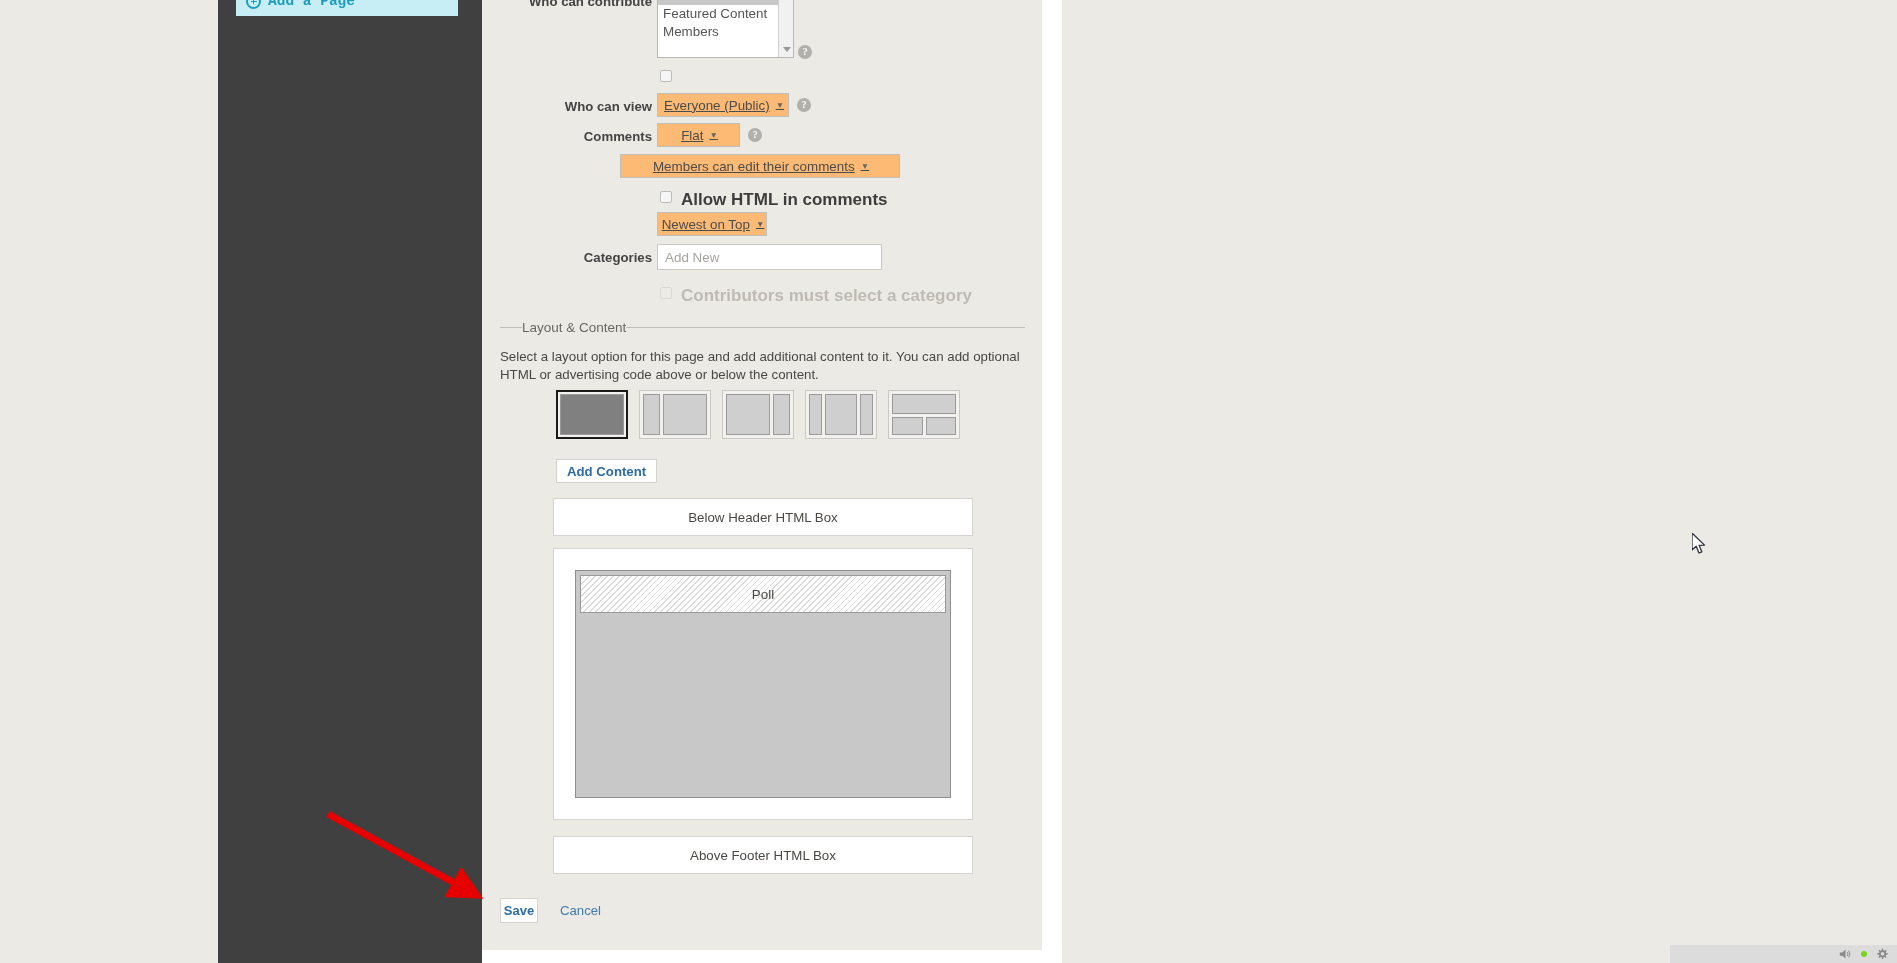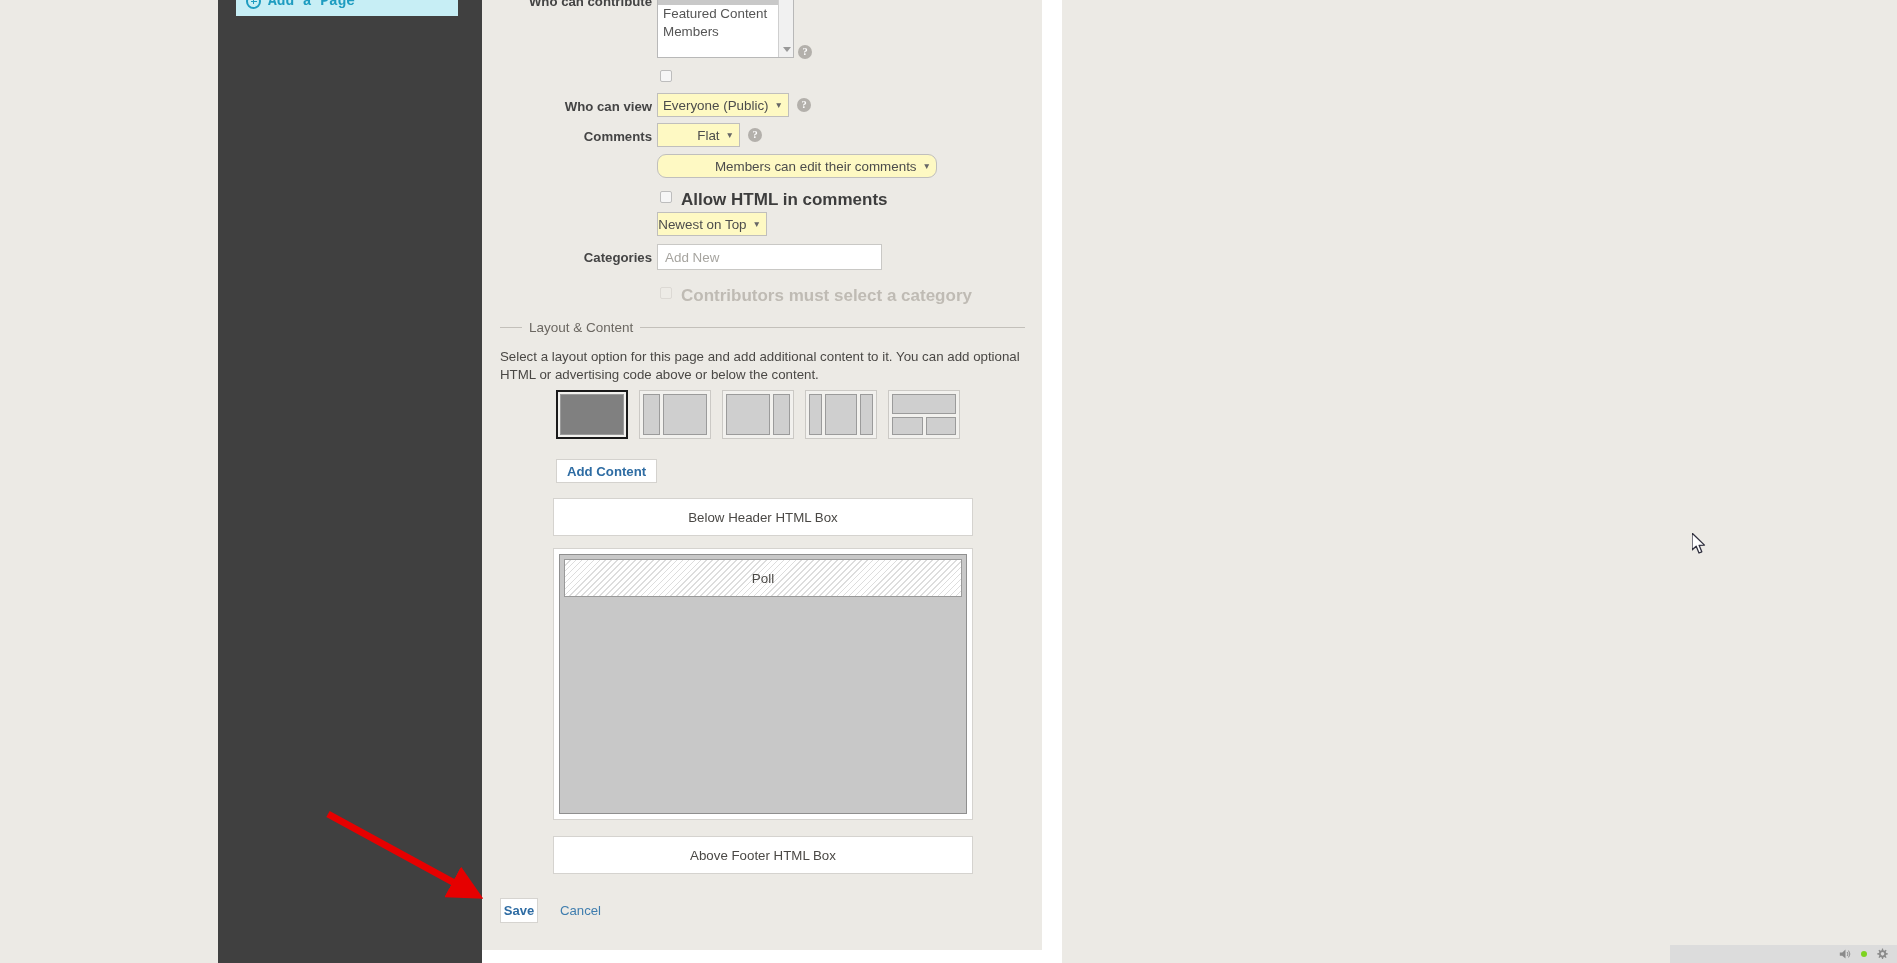--- a/index.html
+++ b/index.html
@@ -130,31 +130,32 @@
     font-size: 10.5px;
     font-weight: bold;
     line-height: 14px;
     text-align: center;
     cursor: pointer;
     font-family: "Liberation Serif", serif;
   }
 
   .sel-box {
     position: absolute;
-    background: #fef9c3;
+    background: #fdba74;
     border: 1px solid #c0bfbd;
     height: 24px;
     display: flex;
     align-items: center;
-    justify-content: flex-end;
+    justify-content: center;
     padding: 0 5px 0 7px;
     font-size: 13.4px;
     color: #4c4c4c;
     cursor: pointer;
     white-space: nowrap;
+    text-decoration: underline;
   }
   .sel-caret {
     font-size: 8.5px;
     color: #666;
     margin-left: 6px;
   }
 
   .cb {
     position: absolute;
     width: 12px; height: 12px;
@@ -186,21 +187,20 @@
     cursor: text;
   }
 
   
   .fieldset-legend {
     position: absolute;
     left: 500px; top: 320px;
     width: 525px;
     display: flex;
     align-items: center;
-    gap: 7px;
   }
   .leg-line-s { width: 22px; height: 1px; background: #c3c0ba; flex: none; }
   .leg-text {
     font-size: 13.5px;
     color: #6b6761;
     white-space: nowrap;
   }
   .leg-line-l { flex: 1; height: 1px; background: #c3c0ba; }
 
   .section-desc {
@@ -275,21 +275,21 @@
     color: #4a4845;
     cursor: pointer;
   }
 
   .poll-outer {
     position: absolute;
     left: 553px; top: 548px;
     width: 420px; height: 272px;
     background: #ffffff;
     border: 1px solid #d5d3cf;
-    padding: 5px;
+    padding: 21px;
     cursor: pointer;
   }
   .poll-inner {
     width: 100%; height: 100%;
     background: #c8c8c8;
     border: 1px solid #8f8f8f;
     padding: 4px;
   }
   .poll-header {
     height: 38px;
@@ -404,21 +404,21 @@
   </div>
   <div class="help-icon" style="left:797px; top:98px;">?</div>
 
   <div class="field-label" style="left:470px; top:129px; width:182px;">Comments</div>
   <div class="sel-box" style="left:657px; top:123px; width:83px;">
     <span>Flat</span>
     <span class="sel-caret">▼</span>
   </div>
   <div class="help-icon" style="left:748px; top:128px;">?</div>
 
-  <div class="sel-box" style="left:657px; top:154px; width:280px;border-radius:9px;">
+  <div class="sel-box" style="left:620px; top:154px; width:280px;">
     <span>Members can edit their comments</span>
     <span class="sel-caret">▼</span>
   </div>
 
   <div class="cb" style="left:660px; top:191px;"></div>
   <div class="cb-label" style="left:681px; top:190px;">Allow HTML in comments</div>
 
   <div class="sel-box" style="left:657px; top:212px; width:110px;">
     <span>Newest on Top</span>
     <span class="sel-caret">▼</span>

